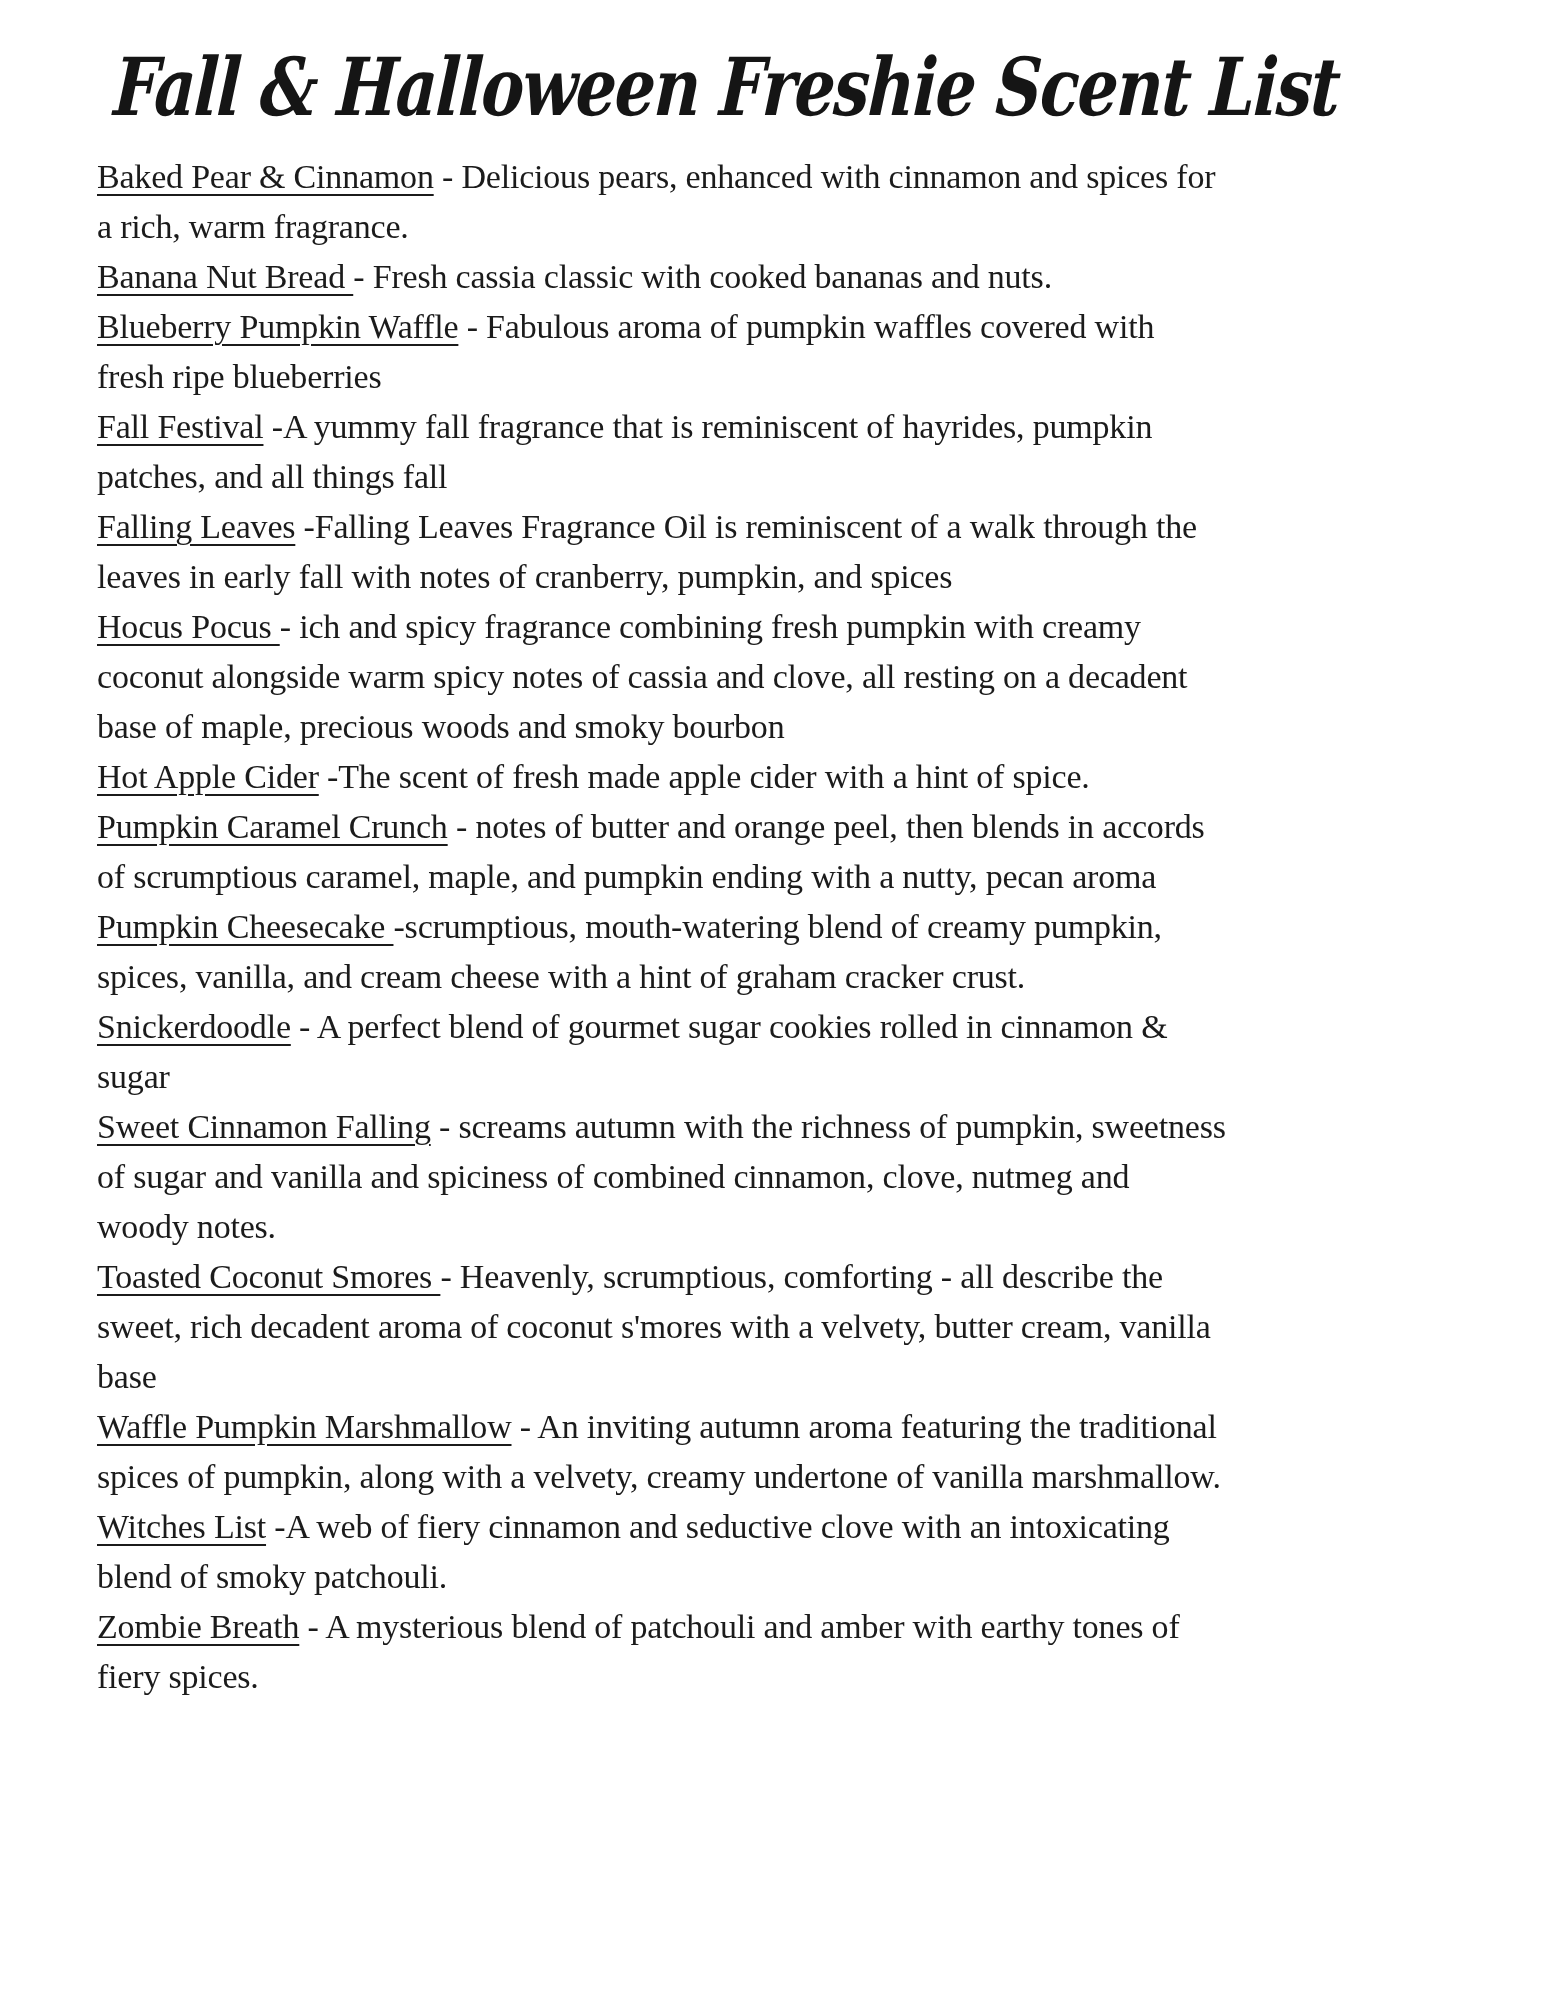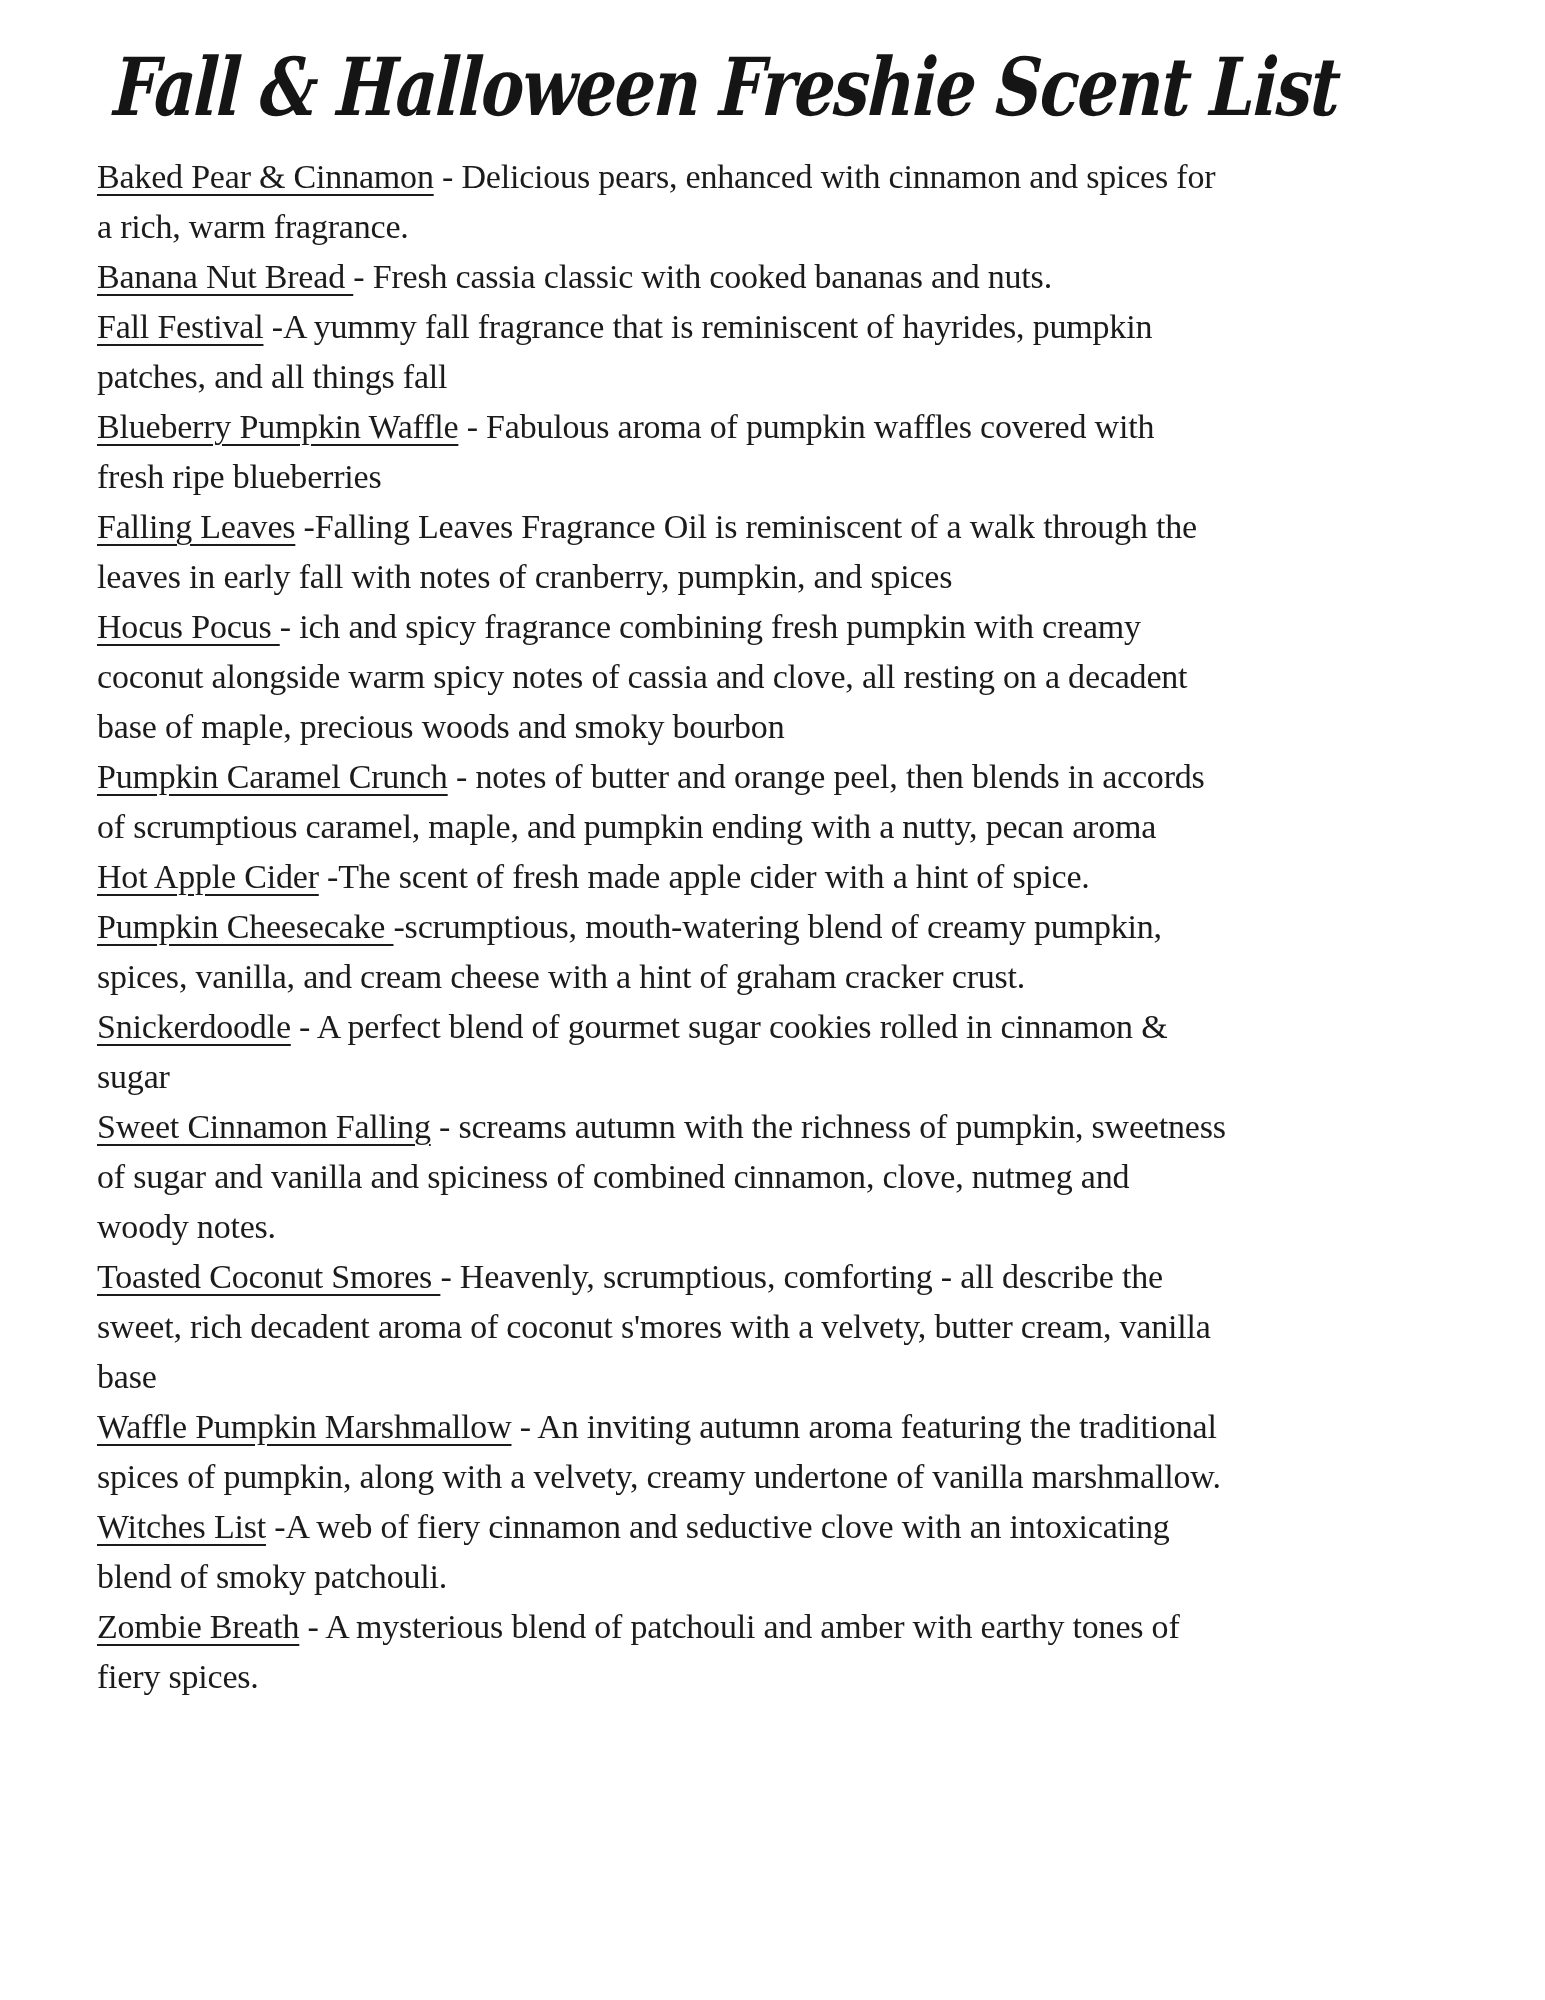--- a/index.html
+++ b/index.html
@@ -56,31 +56,31 @@
 </head>
 <body>
 
 <div class="page">
   <h1 class="title">Fall &amp; Halloween Freshie Scent List</h1>
   <div class="scent-list">
   <p class="scent-item"><span class="scent-name">Baked Pear &amp; Cinnamon</span><span class="scent-sep"> - </span><span class="scent-desc">Delicious pears, enhanced with cinnamon and spices for a rich, warm fragrance.</span></p>
 
   <p class="scent-item"><span class="scent-name">Banana Nut Bread&nbsp;</span><span class="scent-sep">- </span><span class="scent-desc">Fresh cassia classic with cooked bananas and nuts.</span></p>
 
+  <p class="scent-item"><span class="scent-name">Blueberry Pumpkin Waffle</span><span class="scent-sep"> - </span><span class="scent-desc">Fabulous aroma of pumpkin waffles covered with fresh ripe blueberries</span></p>
+
   <p class="scent-item"><span class="scent-name">Fall Festival</span><span class="scent-sep"> -</span><span class="scent-desc">A yummy fall fragrance that is reminiscent of hayrides, pumpkin patches, and all things fall</span></p>
-
-  <p class="scent-item"><span class="scent-name">Blueberry Pumpkin Waffle</span><span class="scent-sep"> - </span><span class="scent-desc">Fabulous aroma of pumpkin waffles covered with fresh ripe blueberries</span></p>
 
   <p class="scent-item"><span class="scent-name">Falling Leaves</span><span class="scent-sep"> -</span><span class="scent-desc">Falling Leaves Fragrance Oil is reminiscent of a walk through the leaves in early fall with notes of cranberry, pumpkin, and spices</span></p>
 
   <p class="scent-item"><span class="scent-name">Hocus Pocus&nbsp;</span><span class="scent-sep">- </span><span class="scent-desc">ich and spicy fragrance combining fresh pumpkin with creamy coconut alongside warm spicy notes of cassia and clove, all resting on a decadent base of maple, precious woods and smoky bourbon</span></p>
 
+  <p class="scent-item"><span class="scent-name">Hot Apple Cider</span><span class="scent-sep"> -</span><span class="scent-desc">The scent of fresh made apple cider with a hint of spice.</span></p>
+
   <p class="scent-item"><span class="scent-name">Pumpkin Caramel Crunch</span><span class="scent-sep"> - </span><span class="scent-desc">notes of butter and orange peel, then blends in accords of scrumptious caramel, maple, and pumpkin ending with a nutty, pecan aroma</span></p>
-
-  <p class="scent-item"><span class="scent-name">Hot Apple Cider</span><span class="scent-sep"> -</span><span class="scent-desc">The scent of fresh made apple cider with a hint of spice.</span></p>
 
   <p class="scent-item"><span class="scent-name">Pumpkin Cheesecake&nbsp;</span><span class="scent-sep">-</span><span class="scent-desc">scrumptious, mouth-watering blend of creamy pumpkin, spices, vanilla, and cream cheese with a hint of graham cracker crust.</span></p>
 
   <p class="scent-item"><span class="scent-name">Snickerdoodle</span><span class="scent-sep"> - </span><span class="scent-desc">A perfect blend of gourmet sugar cookies rolled in cinnamon &amp; sugar</span></p>
 
   <p class="scent-item"><span class="scent-name">Sweet Cinnamon Falling</span><span class="scent-sep"> - </span><span class="scent-desc">screams autumn with the richness of pumpkin, sweetness of sugar and vanilla and spiciness of combined cinnamon, clove, nutmeg and woody notes.</span></p>
 
   <p class="scent-item"><span class="scent-name">Toasted Coconut Smores&nbsp;</span><span class="scent-sep">- </span><span class="scent-desc">Heavenly, scrumptious, comforting - all describe the sweet, rich decadent aroma of coconut s'mores with a velvety, butter cream, vanilla base</span></p>
 
 

